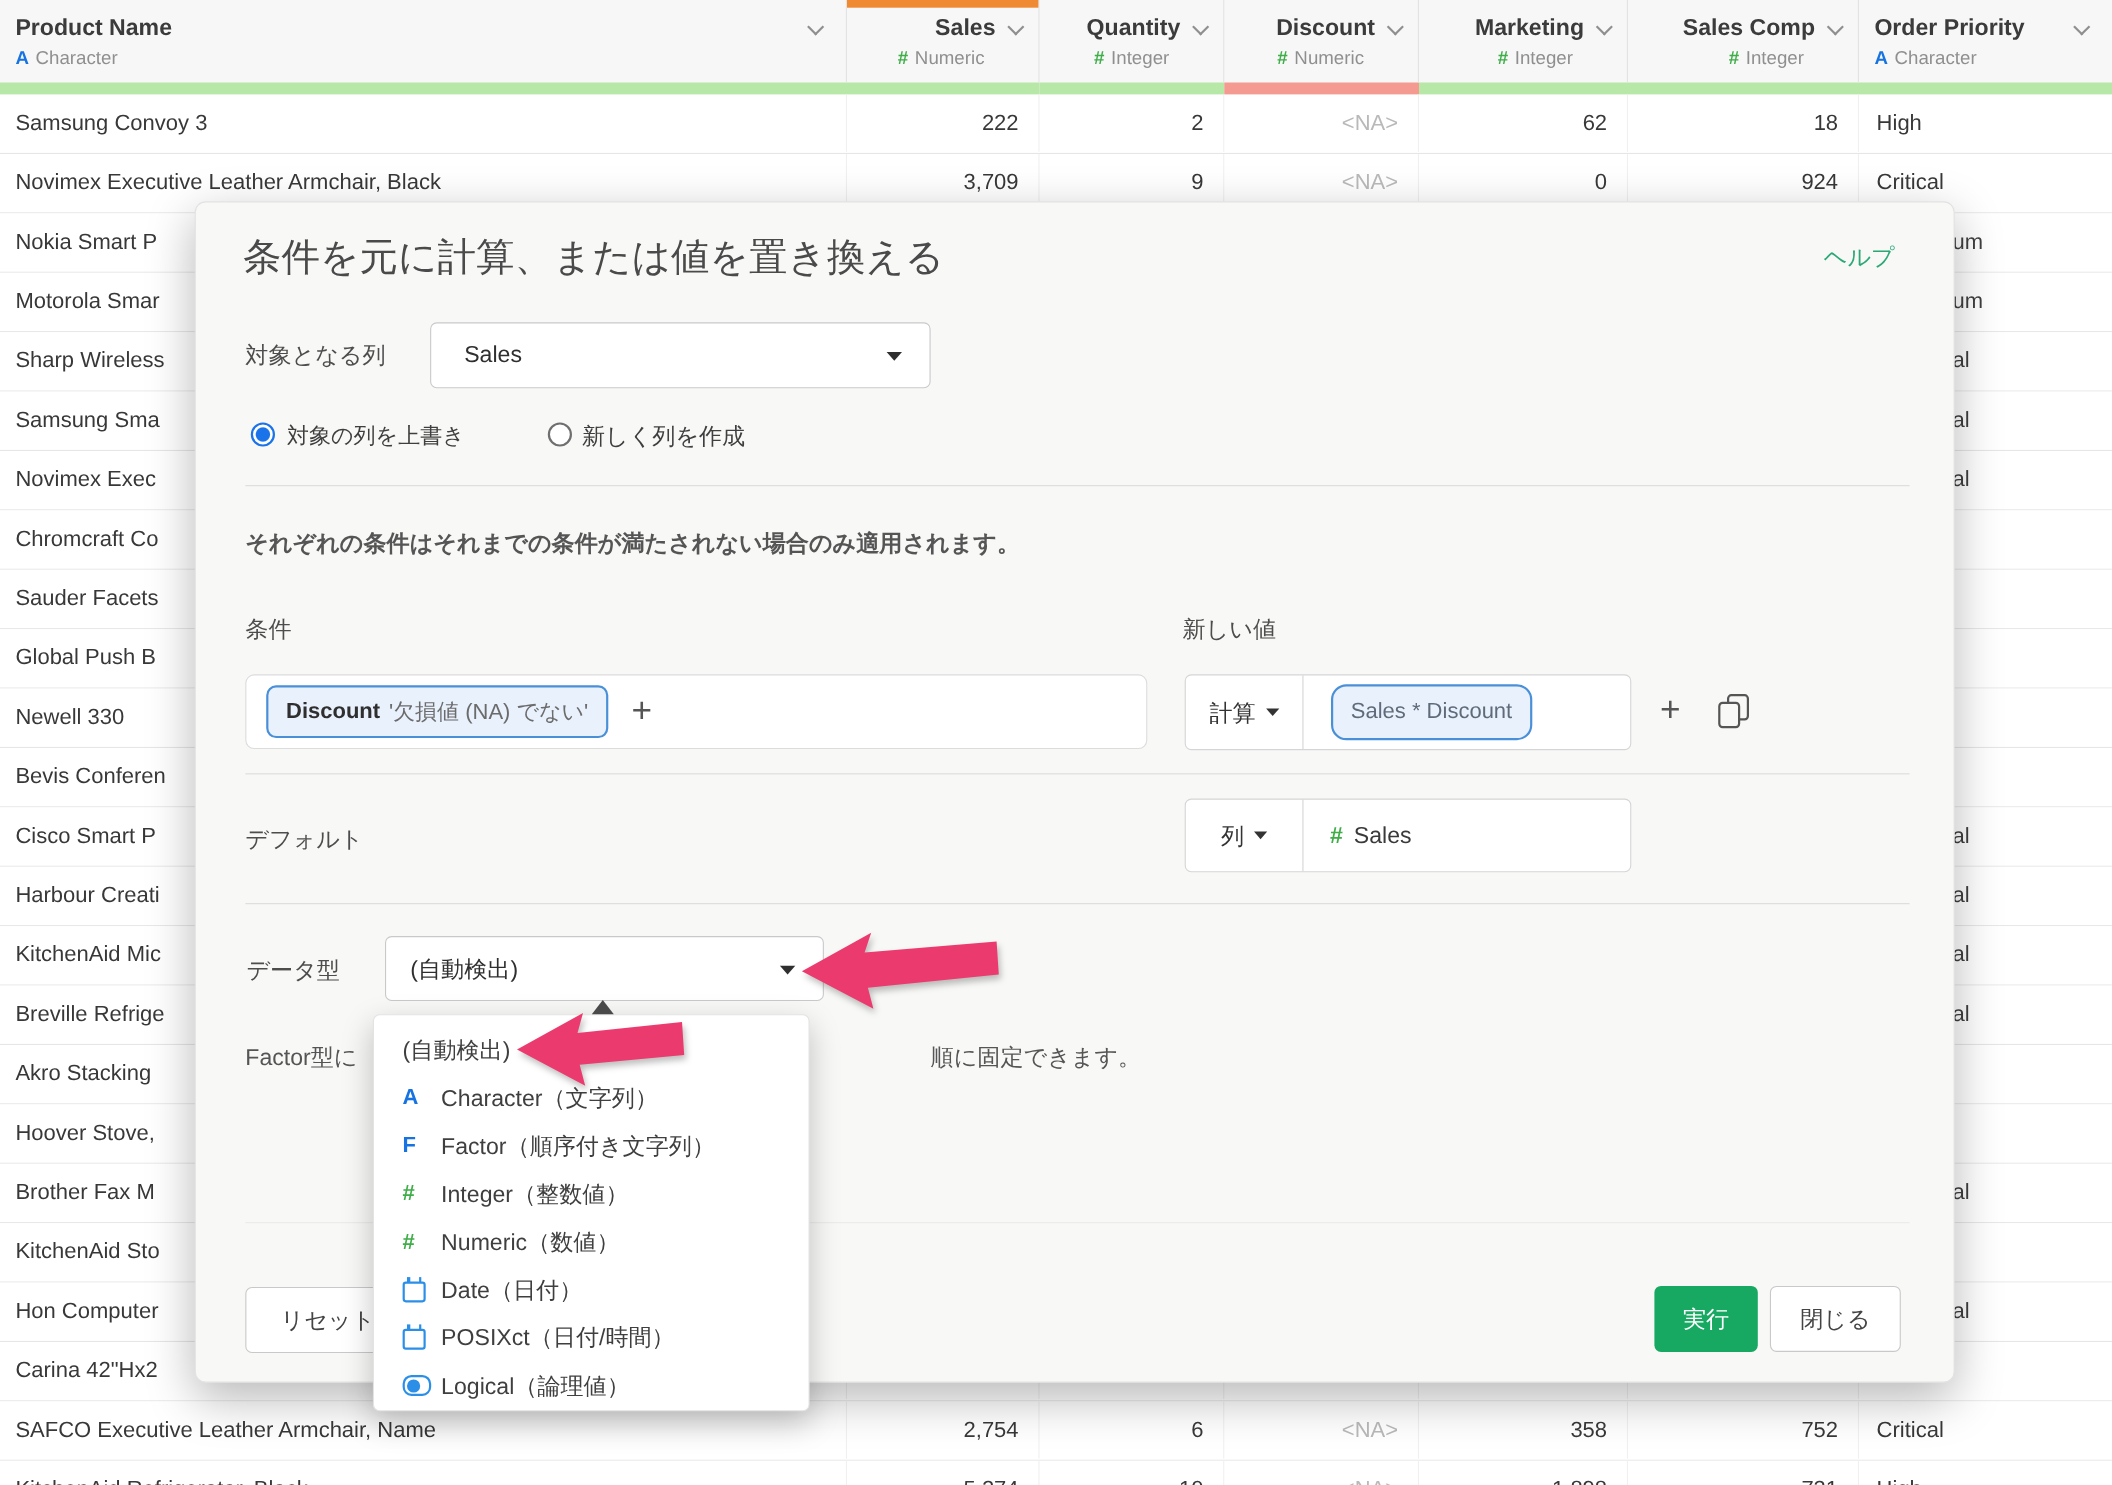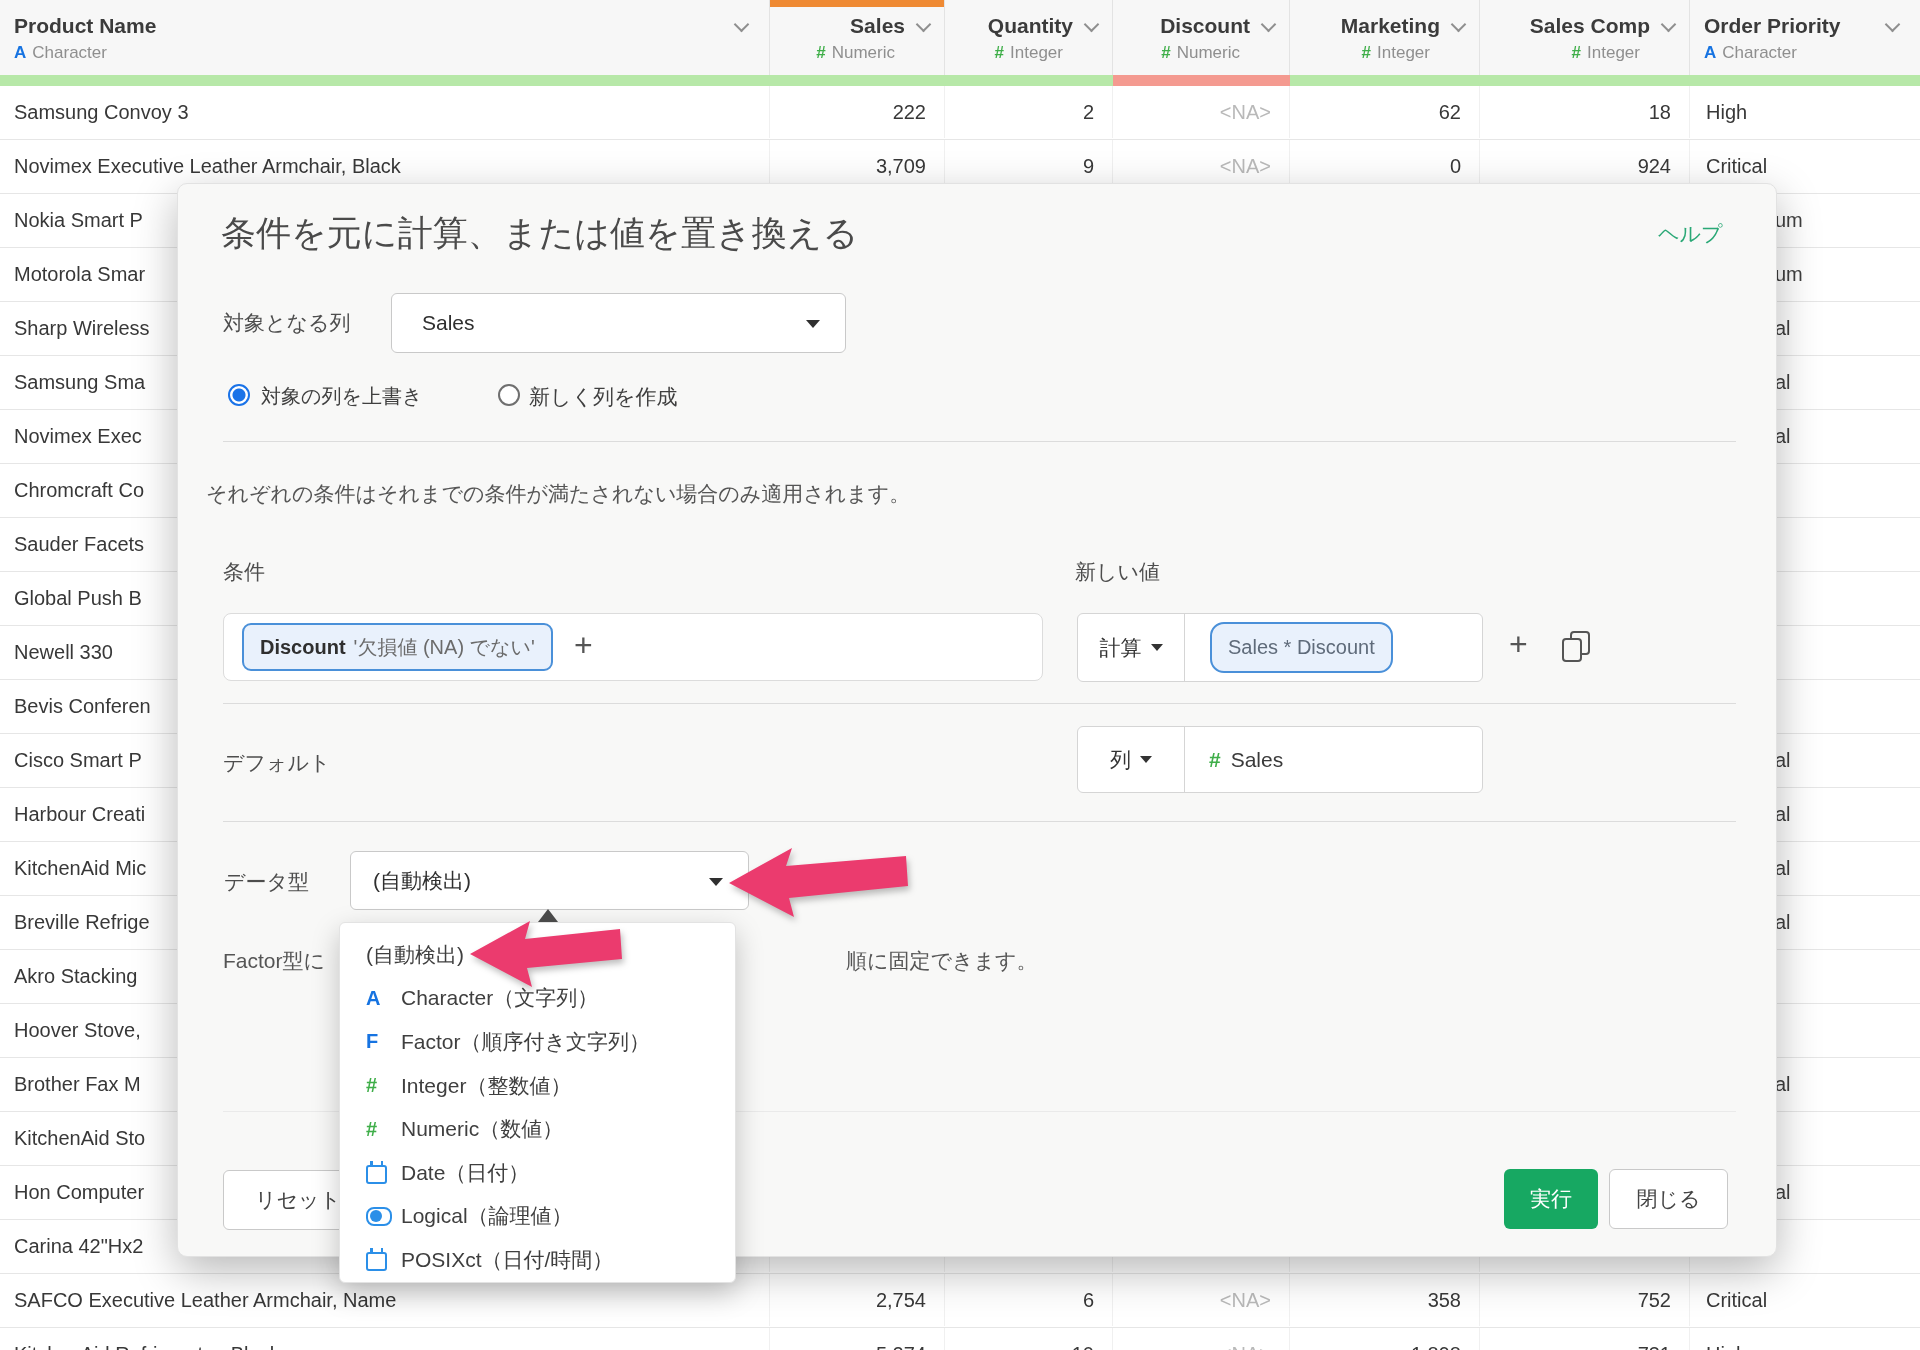--- a/index.html
+++ b/index.html
@@ -51,21 +51,21 @@
   .sel-text{font-size:21px;color:#2f2f2f;}
   .caret{position:absolute;right:25px;top:50%;margin-top:-3px;width:0;height:0;
          border-left:7px solid transparent;border-right:7px solid transparent;
          border-top:8px solid #2f2f2f;}
   .radio{width:22px;height:22px;border-radius:50%;box-sizing:border-box;top:200px;}
   #radio-on{left:50px;border:2px solid #1a73e8;background:radial-gradient(circle,#1a73e8 0 6px,#fff 7px);}
   #radio-off{left:320px;border:2px solid #6f6f6f;background:#fff;}
   #radio-on-label{left:83px;top:199px;font-size:20px;color:#3f3f3f;}
   #radio-off-label{left:351px;top:199px;font-size:21px;color:#3f3f3f;}
   .hr{height:1px;background:#dcdcdc;left:45px;width:1513px;}
-  #m-note{left:28px;top:296px;font-size:21px;color:#555;}
+  #m-note{left:45px;top:296px;font-size:21px;color:#555;font-weight:bold;}
   .sec-label{font-size:21px;color:#4d4d4d;}
   #m-cond-label{left:45px;top:374px;}
   #m-newval-label{left:897px;top:374px;}
   #m-cond-box{left:45px;top:429px;width:818px;height:66px;background:#fff;
               border:1px solid #dcdcdc;border-radius:8px;}
   .pill{display:inline-flex;align-items:center;background:#e9f1fc;border:2px solid #4a90d9;
         border-radius:9px;padding:0 16px;font-size:20px;cursor:pointer;white-space:nowrap;}
   #pill-cond{position:absolute;left:18px;top:9px;height:44px;}
   #pill-cond b{color:#2f2f2f;margin-right:8px;}
   #pill-cond span{color:#6b6b6b;}
@@ -533,29 +533,29 @@
         <span>Numeric（数値）</span>
       </div>
       <div class="mitem">
         <span class="micon ">
           <span class="cal"></span>
         </span>
         <span>Date（日付）</span>
       </div>
       <div class="mitem">
         <span class="micon ">
+          <span class="cal"></span>
+        </span>
+        <span>POSIXct（日付/時間）</span>
+      </div>
+      <div class="mitem">
+        <span class="micon ">
           <span class="tog"></span>
         </span>
         <span>Logical（論理値）</span>
-      </div>
-      <div class="mitem">
-        <span class="micon ">
-          <span class="cal"></span>
-        </span>
-        <span>POSIXct（日付/時間）</span>
       </div>
     </div>
 
   <svg id="arrows" width="1920" height="1350" viewBox="0 0 1920 1350">
     <g fill="#eb3b6e" style="filter:drop-shadow(2px 4px 3px rgba(0,0,0,.25));">
       <polygon points="729,883 792,848 786,866 906,856 908,886 789,898 794,917"></polygon>
       <polygon points="470,954 530,921 525,939 620,929 622,959 527,968 532,987"></polygon>
     </g>
   </svg>
 </div>

